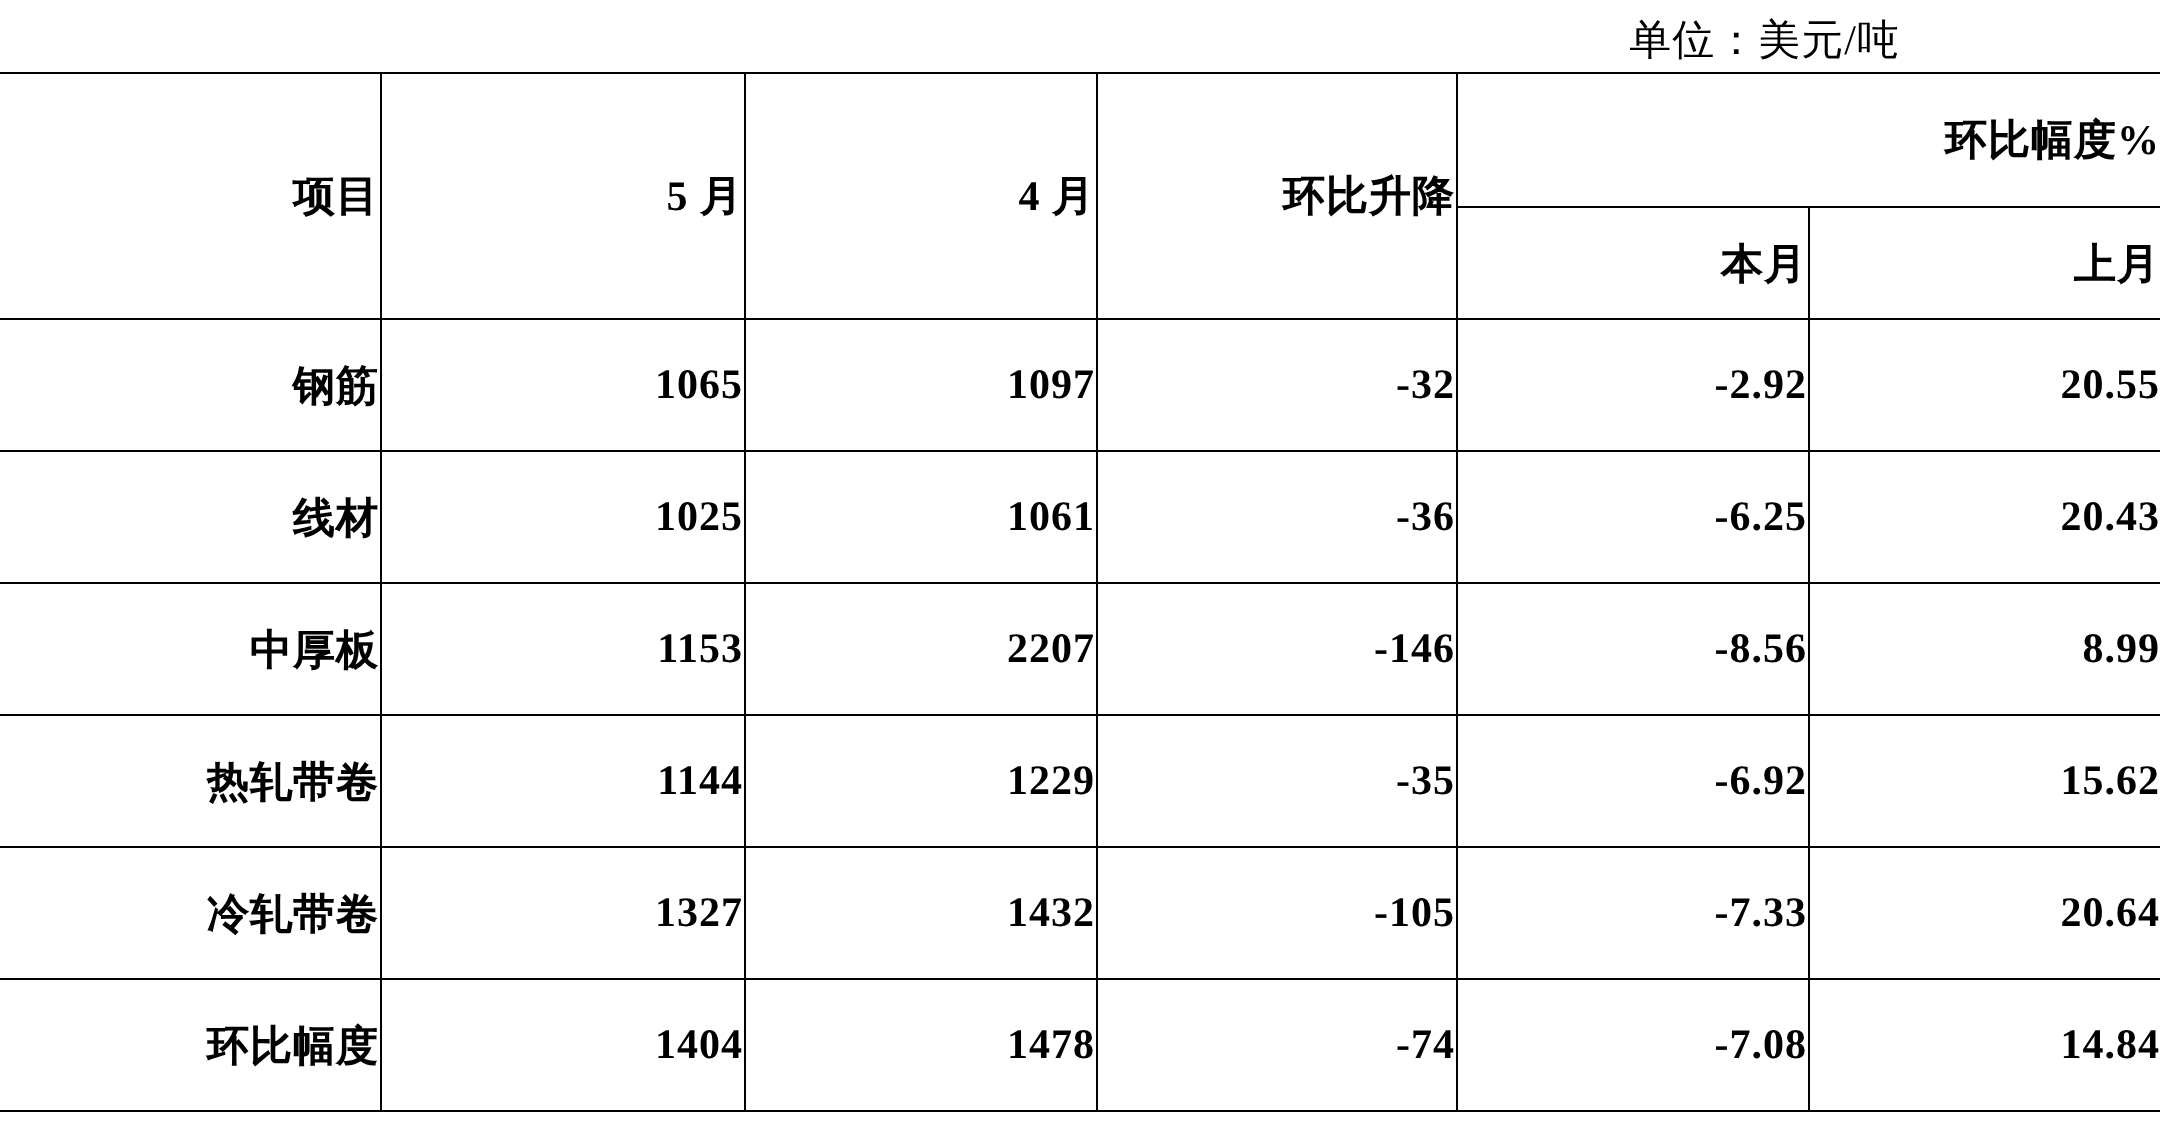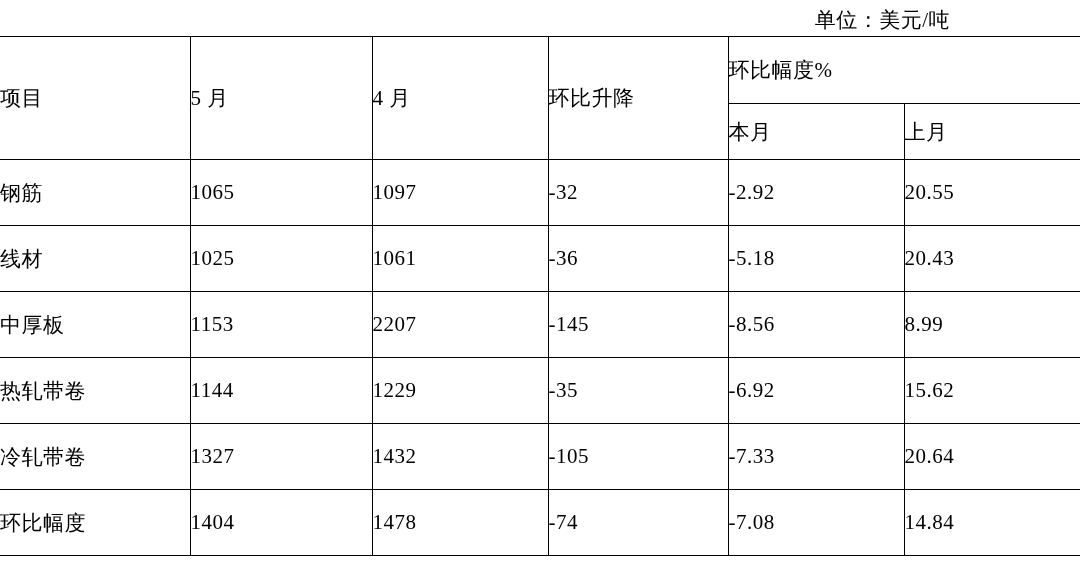--- a/index.html
+++ b/index.html
@@ -31,23 +31,23 @@
   table.data {
     position: absolute;
     top: 36px;
     left: 0px;
     width: 1080px;
     border-collapse: collapse;
     table-layout: fixed;
   }
   table.data td, table.data th {
     border: 1px solid #000000;
-    font-weight: normal;
+    font-weight: bold;
     font-size: 21px;
-    text-align: left;
+    text-align: right;
     vertical-align: middle;
     padding: 0;
     letter-spacing: 0.5px;
   }
   
   table.data tr > td:first-child,
   table.data tr > th:first-child {
     border-left: none;
   }
   table.data tr > td:last-child,
@@ -104,28 +104,28 @@
         <td class="num">1097</td>
         <td class="num">-32</td>
         <td class="num">-2.92</td>
         <td class="num">20.55</td>
       </tr>
       <tr>
         <td class="row-label">线材</td>
         <td class="num">1025</td>
         <td class="num">1061</td>
         <td class="num">-36</td>
-        <td class="num">-5.18</td>
+        <td class="num">-6.25</td>
         <td class="num">20.43</td>
       </tr>
       <tr>
         <td class="row-label">中厚板</td>
         <td class="num">1153</td>
         <td class="num">2207</td>
-        <td class="num">-145</td>
+        <td class="num">-146</td>
         <td class="num">-8.56</td>
         <td class="num">8.99</td>
       </tr>
       <tr>
         <td class="row-label">热轧带卷</td>
         <td class="num">1144</td>
         <td class="num">1229</td>
         <td class="num">-35</td>
         <td class="num">-6.92</td>
         <td class="num">15.62</td>

